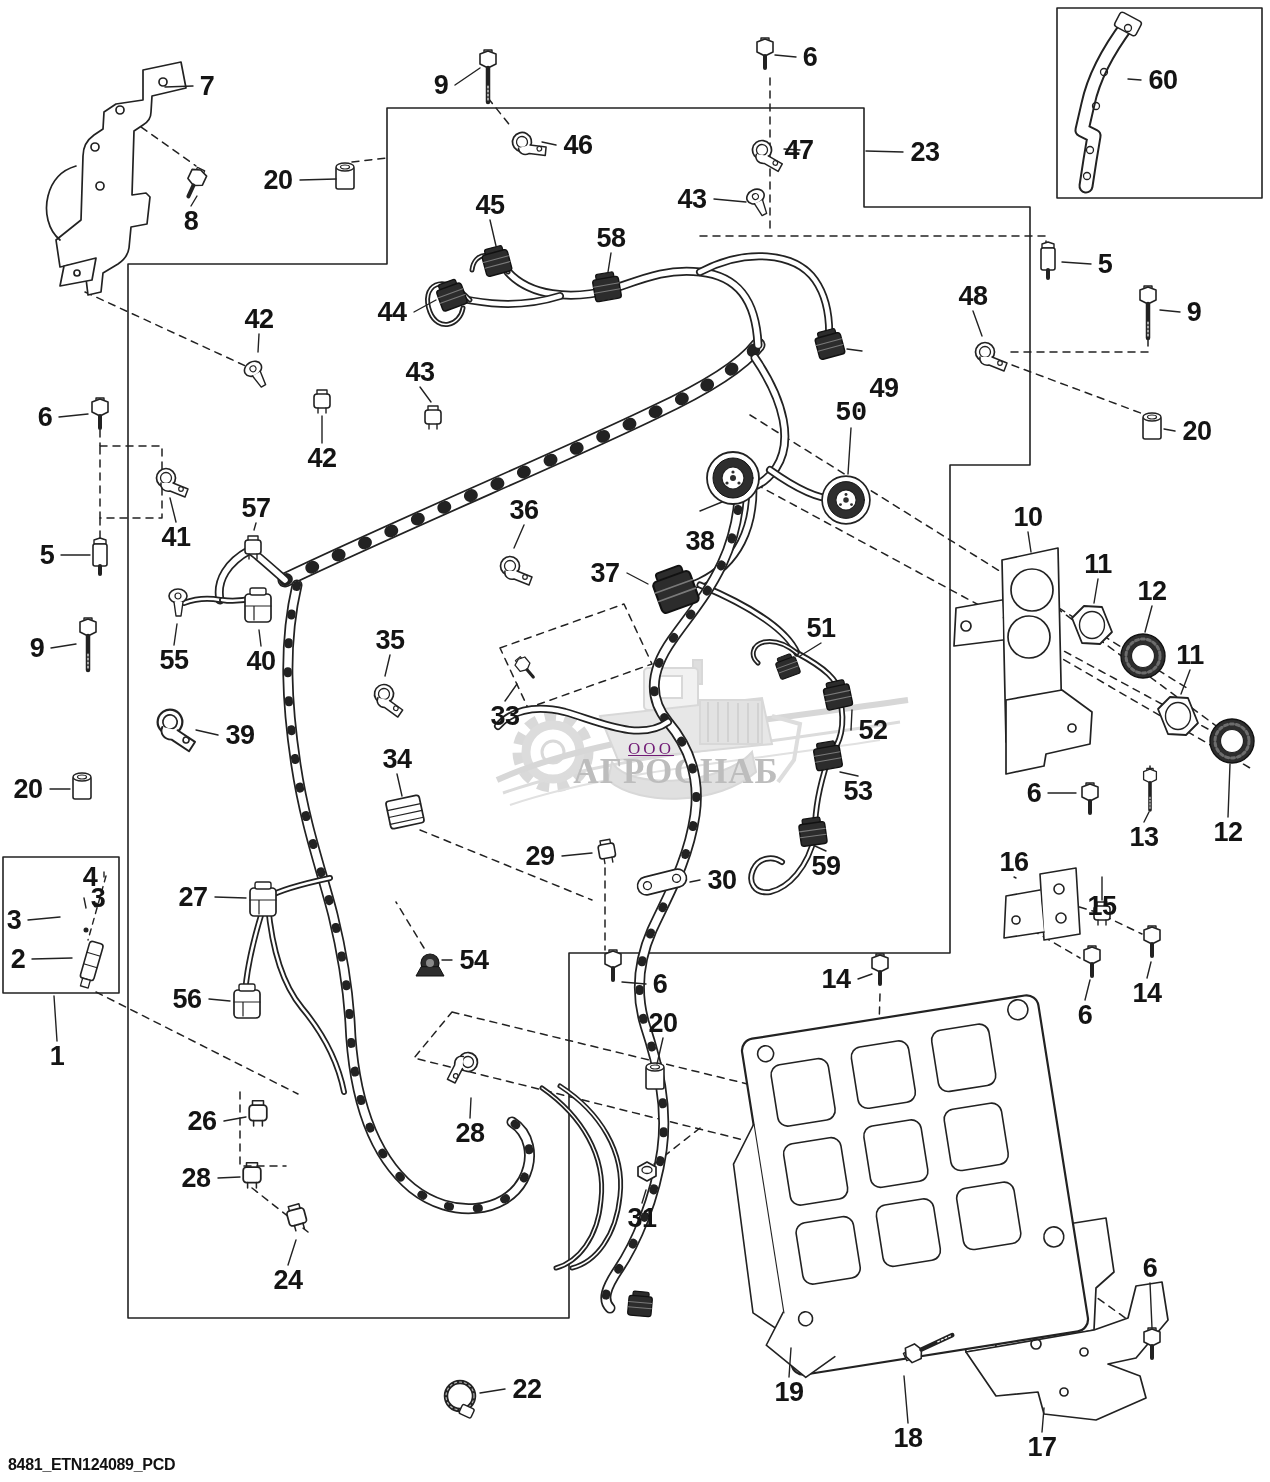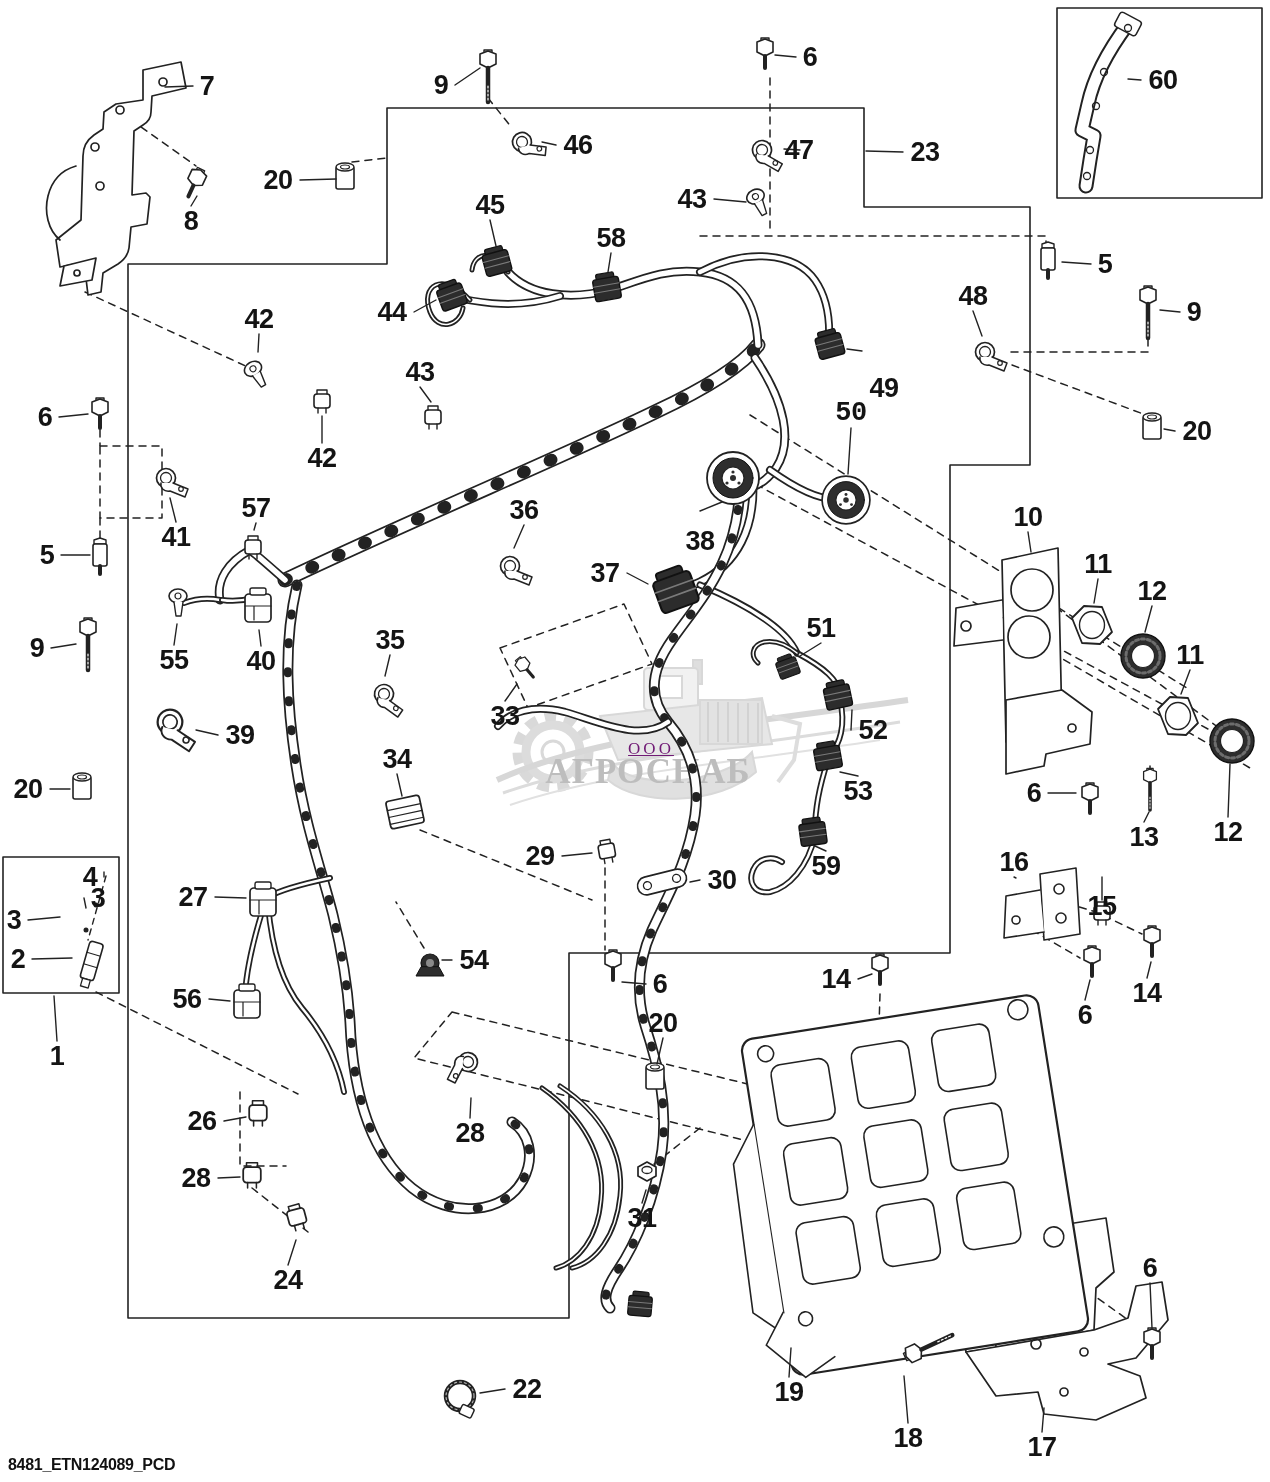--- a/index.html
+++ b/index.html
@@ -39,21 +39,21 @@
         <rect x="652" y="676" width="30" height="22" fill="#fff"></rect>
         <path d="M600,716 L762,698 L772,744 L618,760 Z" fill="#e7e7e7"></path>
         <path d="M700,700 h62 v44 h-62 Z" fill="#e2e2e2"></path>
         <path d="M708,702 v40 M718,702 v40 M728,702 v40 M738,703 v40 M748,703 v40 M758,703 v40" stroke="#d2d2d2" stroke-width="2"></path>
         <path d="M612,762 C630,792 724,784 752,752 L756,772 C720,804 640,808 608,780 Z" fill="#e0e0e0"></path>
         <path d="M772,716 l28,8 -6,36 -16,22" fill="none" stroke="#dddddd" stroke-width="4"></path>
       </g>
     </g>
   </svg>
   <span class="wm-small" style="left:651px;top:749px;">ООО</span>
-  <span class="wm-big" style="left:648px;top:772px;">АГРОСНАБ</span>
+  <span class="wm-big" style="left:676px;top:772px;">АГРОСНАБ</span>
 
   <svg id="art" class="layer" width="1270" height="1482" viewBox="0 0 1270 1482" stroke-linecap="round" stroke-linejoin="round">
 
     <defs>
       <g id="p-bolt">
         <path d="M-4,-12 h8 v4 h-8 Z" fill="#fff" stroke="#222" stroke-width="1.4"></path>
         <path d="M-8,-8 L0,-11 L8,-8 L8,2 L0,6 L-8,2 Z" fill="#fff" stroke="#222" stroke-width="1.6"></path>
         <line x1="0" y1="6" x2="0" y2="18" stroke="#222" stroke-width="4"></line>
       </g>
       <g id="p-boltL">

